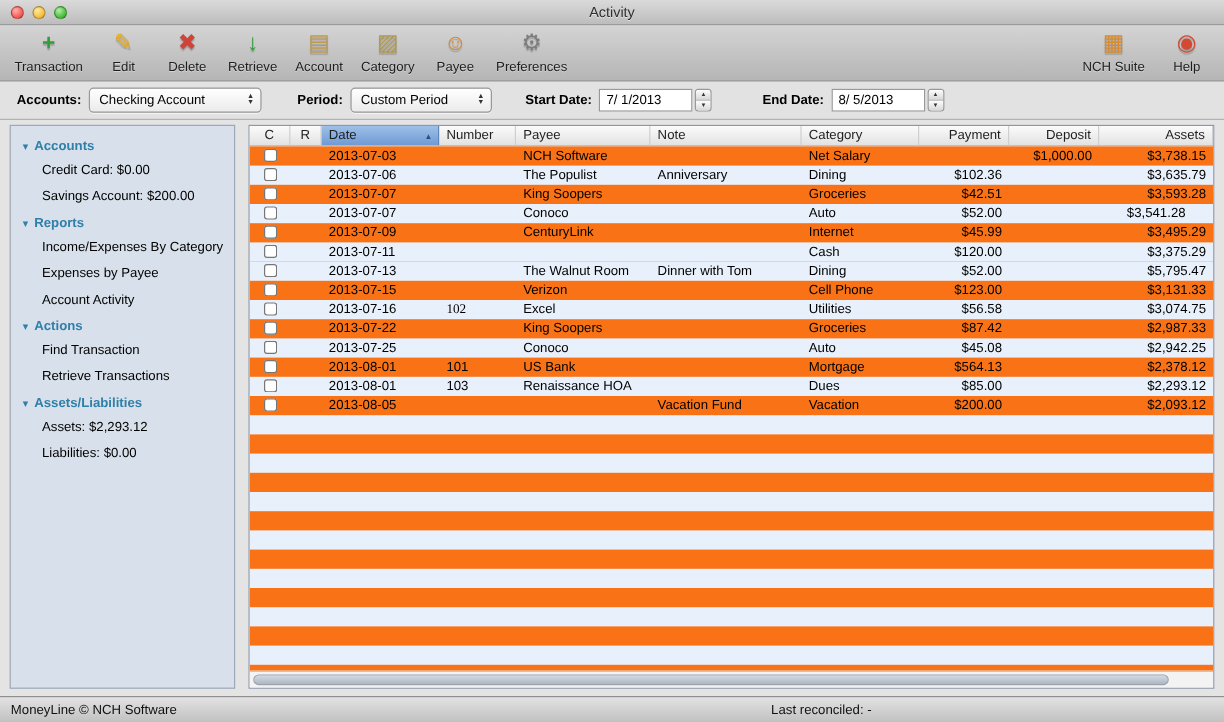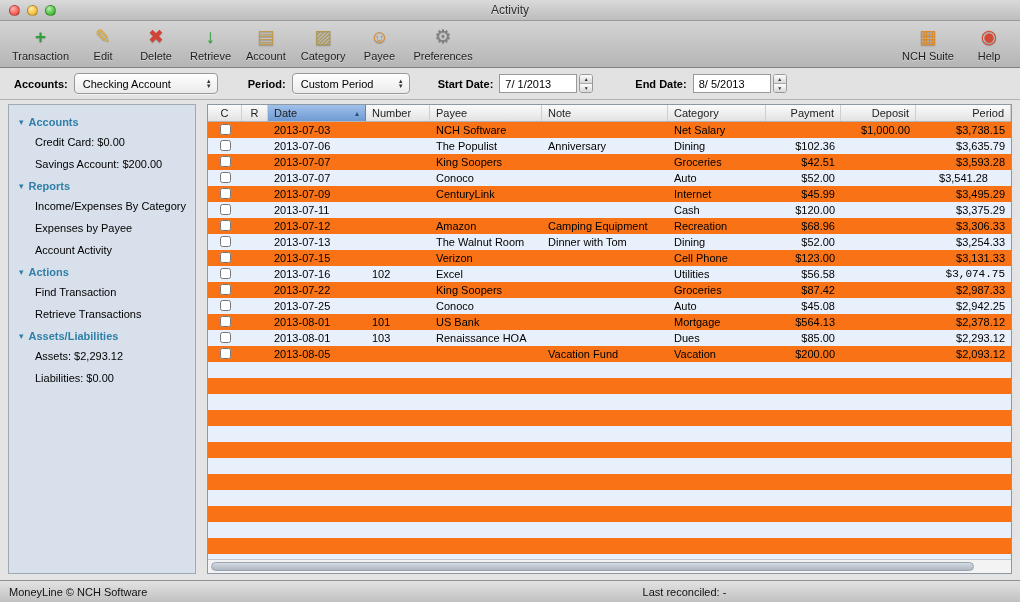--- a/index.html
+++ b/index.html
@@ -220,21 +220,21 @@
           <div class="th" style="width: 98px;">
             <span class="th-label">Category</span>
           </div>
           <div class="th right" style="width: 75px;">
             <span class="th-label">Payment</span>
           </div>
           <div class="th right" style="width: 75px;">
             <span class="th-label">Deposit</span>
           </div>
           <div class="th right" style="flex: 1 1 0%;">
-            <span class="th-label">Period</span>
+            <span class="th-label">Assets</span>
           </div>
         </div>
       <div class="tbody" id="tbody">
           <div class="tr">
             <div class="td center" style="width: 34px;"><input type="checkbox" class="cb" style=""></div>
             <div class="td center" style="width: 26px;"></div>
             <div class="td" style="width: 98px;">2013-07-03</div>
             <div class="td" style="width: 64px;"></div>
             <div class="td" style="width: 112px;">NCH Software</div>
             <div class="td" style="width: 126px;"></div>
@@ -296,67 +296,55 @@
             <div class="td center" style="width: 26px;"></div>
             <div class="td" style="width: 98px;">2013-07-11</div>
             <div class="td" style="width: 64px;"></div>
             <div class="td" style="width: 112px;"></div>
             <div class="td" style="width: 126px;"></div>
             <div class="td" style="width: 98px;">Cash</div>
             <div class="td right" style="width: 75px;">$120.00</div>
             <div class="td right" style="width: 75px;"></div>
             <div class="td right" style="flex: 1 1 0%;">$3,375.29</div>
           </div>
-          <div class="tr">
-            <div class="td center" style="width: 34px;"><input type="checkbox" class="cb" style=""></div>
-            <div class="td center" style="width: 26px;"></div>
-            <div class="td" style="width: 98px;">2013-07-12</div>
-            <div class="td" style="width: 64px;"></div>
-            <div class="td" style="width: 112px;">Amazon</div>
-            <div class="td" style="width: 126px;">Camping Equipment</div>
-            <div class="td" style="width: 98px;">Recreation</div>
-            <div class="td right" style="width: 75px;">$68.96</div>
-            <div class="td right" style="width: 75px;"></div>
-            <div class="td right" style="flex: 1 1 0%;">$3,306.33</div>
-          </div>
           <div class="tr alt">
             <div class="td center" style="width: 34px;"><input type="checkbox" class="cb" style=""></div>
             <div class="td center" style="width: 26px;"></div>
             <div class="td" style="width: 98px;">2013-07-13</div>
             <div class="td" style="width: 64px;"></div>
             <div class="td" style="width: 112px;">The Walnut Room</div>
             <div class="td" style="width: 126px;">Dinner with Tom</div>
             <div class="td" style="width: 98px;">Dining</div>
             <div class="td right" style="width: 75px;">$52.00</div>
             <div class="td right" style="width: 75px;"></div>
-            <div class="td right" style="flex: 1 1 0%;">$3,254.33</div>
+            <div class="td right" style="flex: 1 1 0%;">$5,795.47</div>
           </div>
           <div class="tr">
             <div class="td center" style="width: 34px;"><input type="checkbox" class="cb" style=""></div>
             <div class="td center" style="width: 26px;"></div>
             <div class="td" style="width: 98px;">2013-07-15</div>
             <div class="td" style="width: 64px;"></div>
             <div class="td" style="width: 112px;">Verizon</div>
             <div class="td" style="width: 126px;"></div>
             <div class="td" style="width: 98px;">Cell Phone</div>
             <div class="td right" style="width: 75px;">$123.00</div>
             <div class="td right" style="width: 75px;"></div>
             <div class="td right" style="flex: 1 1 0%;">$3,131.33</div>
           </div>
           <div class="tr alt">
             <div class="td center" style="width: 34px;"><input type="checkbox" class="cb" style=""></div>
             <div class="td center" style="width: 26px;"></div>
             <div class="td" style="width: 98px;">2013-07-16</div>
-            <div class="td" style="width: 64px;">102</div>
+            <div class="td" style="width: 64px; font-family: Liberation Serif, serif;">102</div>
             <div class="td" style="width: 112px;">Excel</div>
             <div class="td" style="width: 126px;"></div>
             <div class="td" style="width: 98px;">Utilities</div>
             <div class="td right" style="width: 75px;">$56.58</div>
             <div class="td right" style="width: 75px;"></div>
-            <div class="td right" style="flex: 1 1 0%; font-family: Liberation Mono, monospace;">$3,074.75</div>
+            <div class="td right" style="flex: 1 1 0%;">$3,074.75</div>
           </div>
           <div class="tr">
             <div class="td center" style="width: 34px;"><input type="checkbox" class="cb" style=""></div>
             <div class="td center" style="width: 26px;"></div>
             <div class="td" style="width: 98px;">2013-07-22</div>
             <div class="td" style="width: 64px;"></div>
             <div class="td" style="width: 112px;">King Soopers</div>
             <div class="td" style="width: 126px;"></div>
             <div class="td" style="width: 98px;">Groceries</div>
             <div class="td right" style="width: 75px;">$87.42</div>

